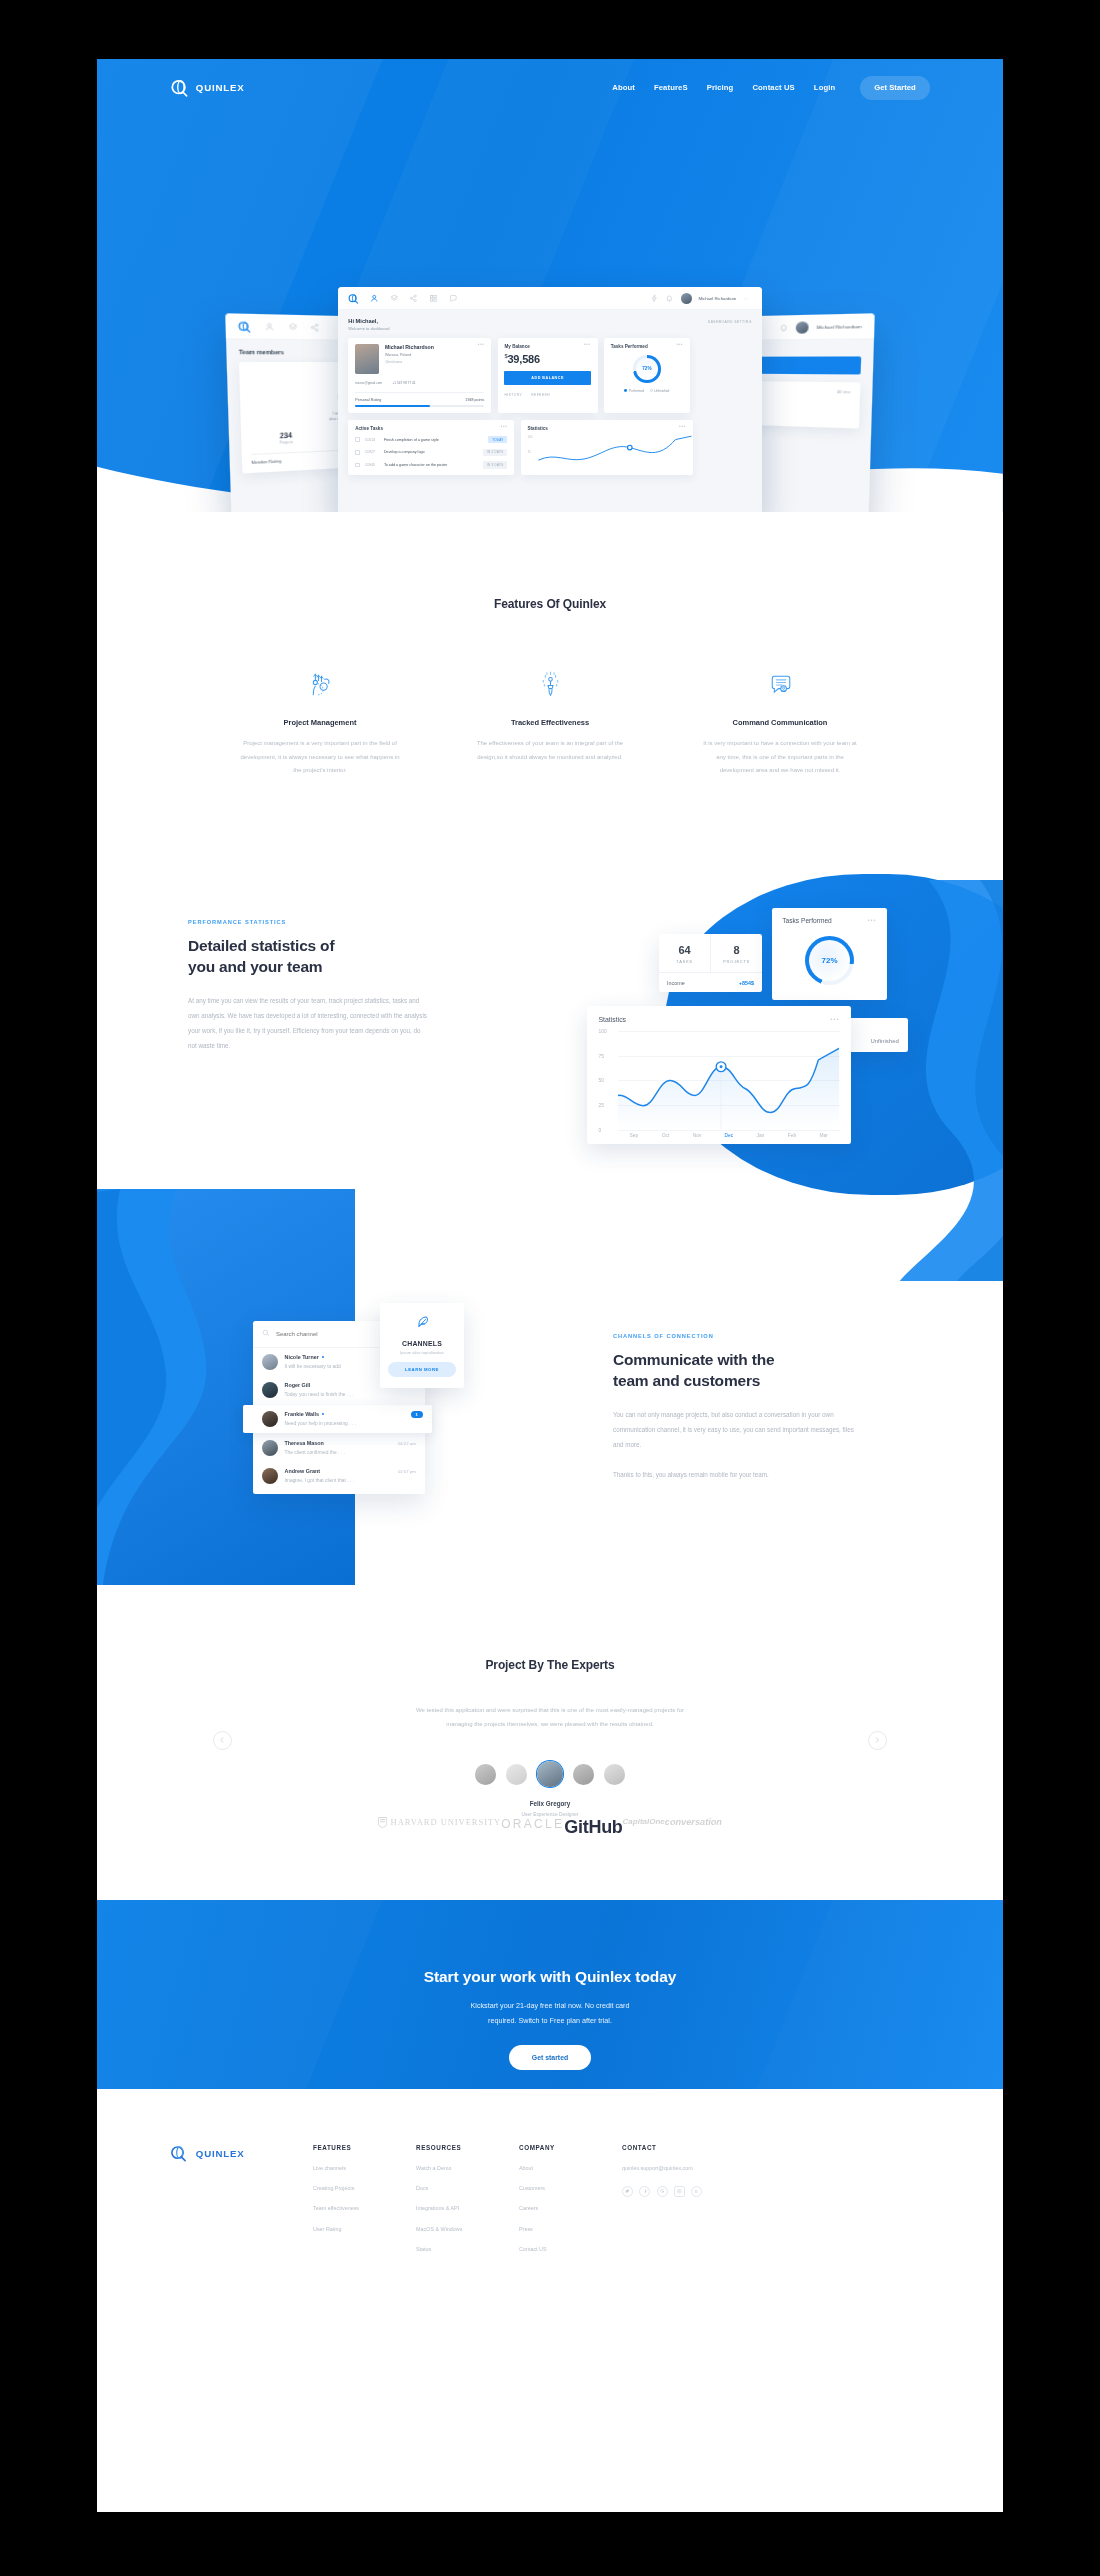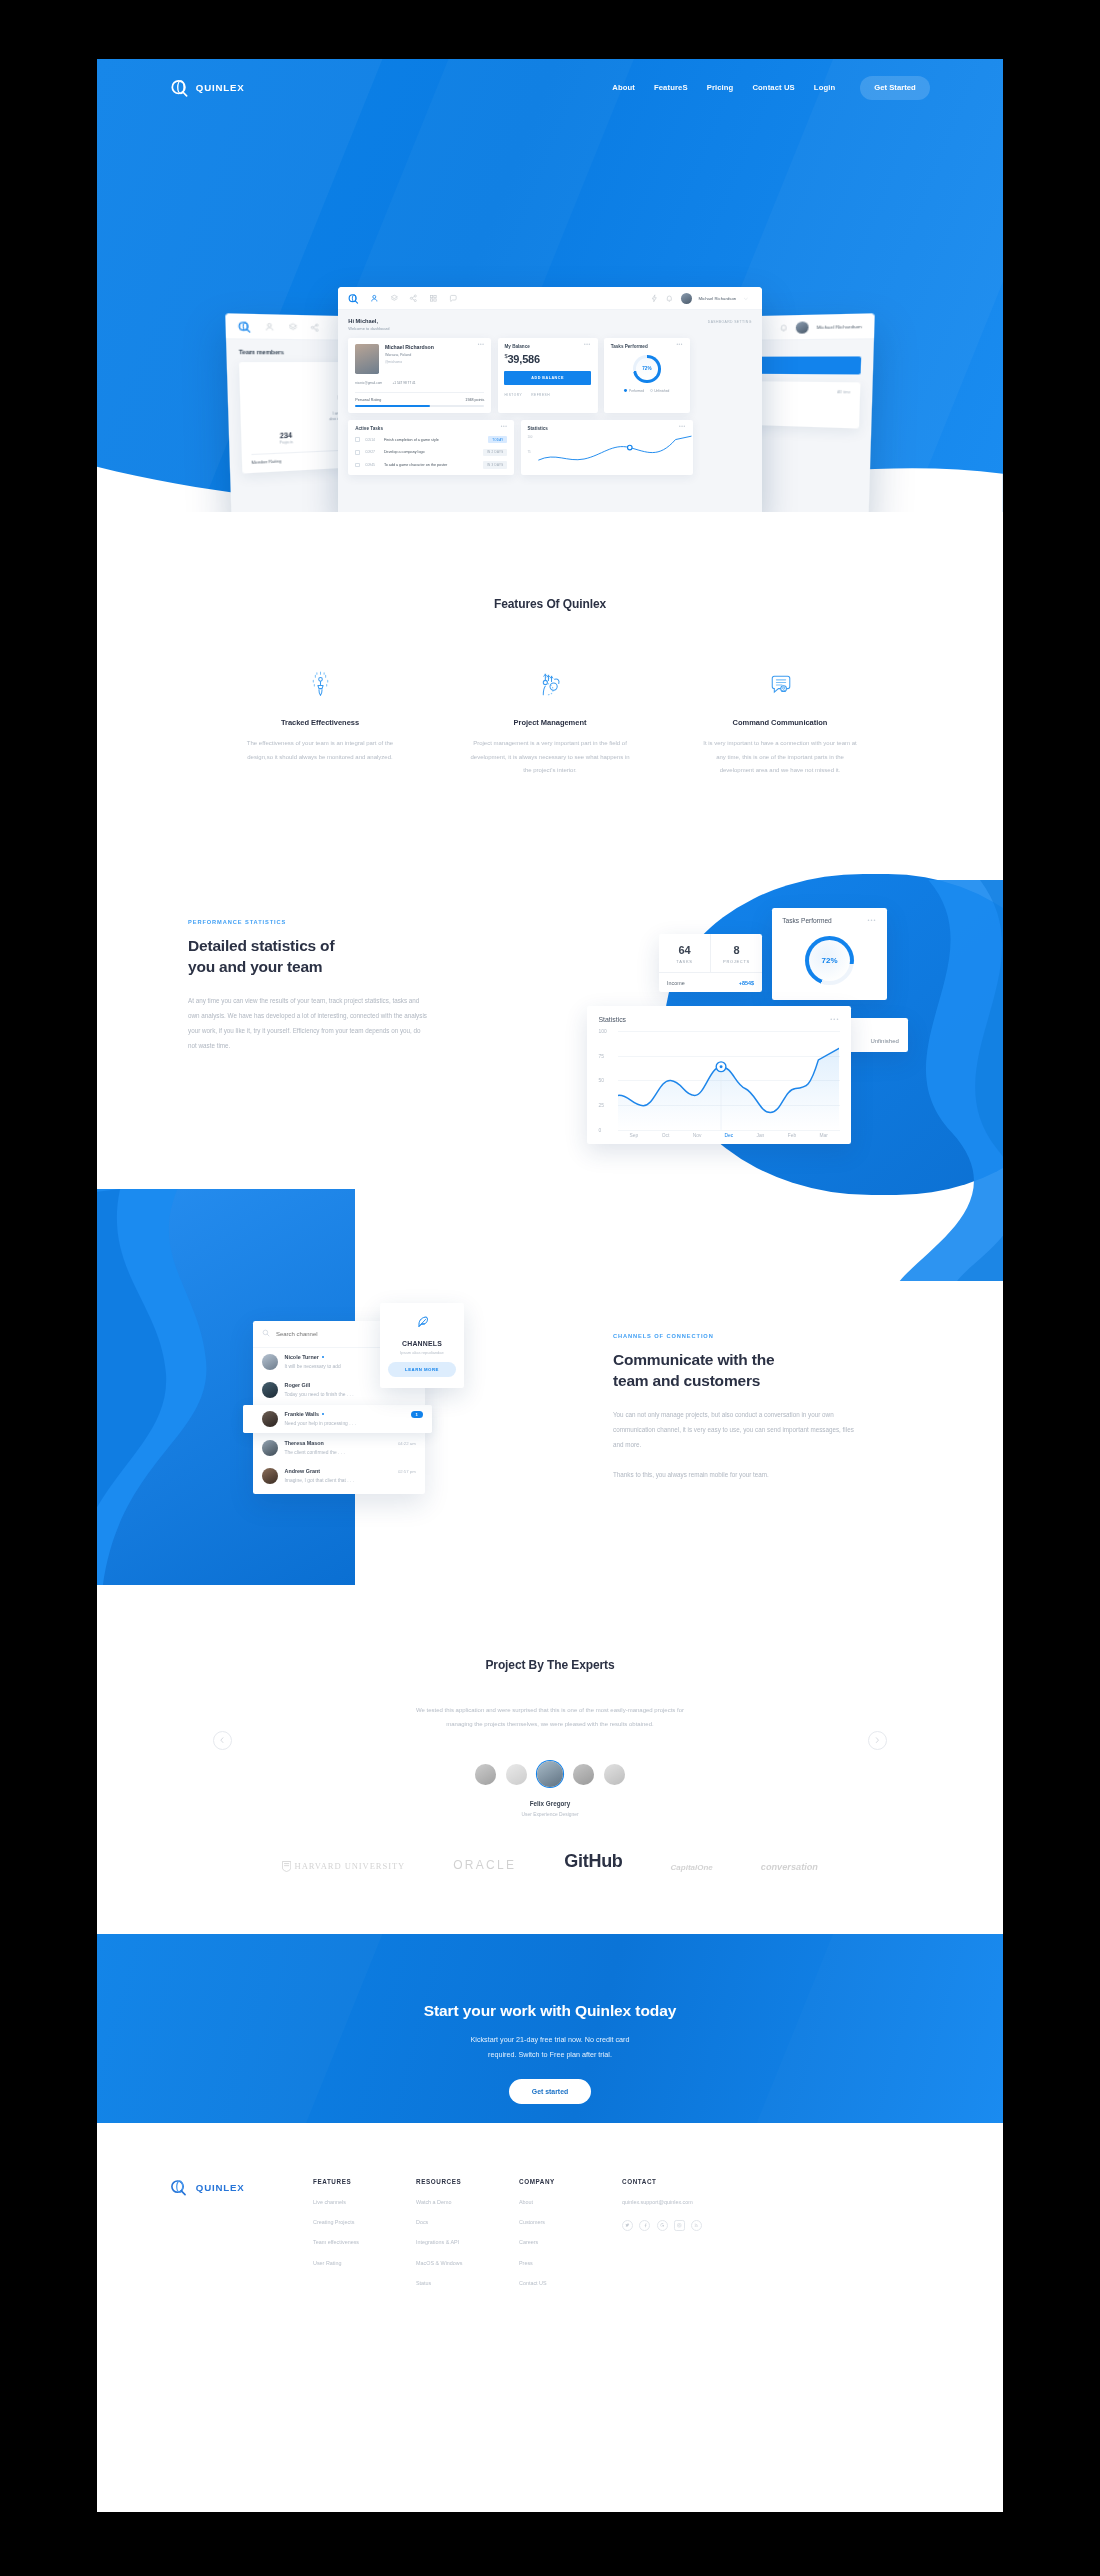--- a/index.html
+++ b/index.html
@@ -217,21 +217,21 @@
   .testi { margin-top:73px; text-align:center; position:relative; }
   .quote { font-size:6px; color:#b5bcc6; line-height:2.4; margin-top:31px; }
   .arrow { position:absolute; top:73px; width:19px; height:19px; border:0.6px solid #e6e9ee;
     border-radius:50%; display:flex; align-items:center; justify-content:center; color:#c3c9d1; font-size:6.3px; }
   .arrow.l { left:116px; } .arrow.r { right:116px; }
   .avatars { display:flex; justify-content:center; align-items:center; gap:10.3px; margin-top:30px; }
   .t-av { width:20.6px;height:20.6px;border-radius:50%; filter:grayscale(1); opacity:.55; }
   .t-av.cur { width:26px;height:26px; filter:none; opacity:1; box-shadow:0 0 0 1.1px #1283ec; }
   .t-n { font-size:6.3px; color:#3b4452; font-weight:600; margin-top:12.6px; }
   .t-r { font-size:4.9px; color:#b5bcc6; margin-top:4.6px; }
-  .logos { display:flex; justify-content:center; align-items:flex-end; gap:48px; margin-top:34px; }
+  .logos { display:flex; justify-content:center; align-items:flex-start; }
   .lg { opacity:.22; filter:grayscale(1); display:flex; align-items:center; }
   .lg.gh { opacity:1; filter:none; }
 
   
   .cta { margin-top:62px; height:189px; position:relative; overflow:hidden;
     background:linear-gradient(105deg,#0d82e8,#0b74d7 55%,#1689f0); text-align:center; }
   .cta-t { color:#fff; font-size:15.5px; font-weight:700; padding-top:68px; letter-spacing:-0.1px; }
   .cta-s { color:#e4f1ff; font-size:7.2px; line-height:2.1; margin-top:12.6px; }
   .cta-b { display:inline-block; background:#fff; color:#1a71c6; font-size:6.9px; font-weight:600;
     padding:8.6px 23px; border-radius:13.8px; margin-top:17px; border:none; cursor:pointer; }
@@ -506,45 +506,45 @@
     </svg>
   </section>
 
   <section class="features">
     <h2 class="sec-title">Features Of Quinlex</h2>
     <div class="feat-grid">
 
       <div class="feat">
         <div class="feat-ico">
           <svg viewBox="0 0 64 64" width="33" height="33">
-            <circle cx="32" cy="22" r="3.5" fill="none" stroke="#3b9bf0" stroke-width="2"></circle>
-            <path d="M32 26v6" stroke="#3b9bf0" stroke-width="2" stroke-linecap="round"></path>
-            <path d="M27 34h10l-2 6h-6z" fill="none" stroke="#3b9bf0" stroke-width="2" stroke-linejoin="round"></path>
-            <path d="M29 42c0 6 1 9 3 11M35 42c0 6-1 8-3 11" stroke="#3b9bf0" stroke-width="2" fill="none" stroke-linecap="round"></path>
-            <path d="M22 14v4M42 14v4M18 24v3M46 24v3M25 9v3M39 9v3M32 8v4M20 32v3M44 32v3" stroke="#7cc0f7" stroke-width="2" stroke-linecap="round"></path>
-          </svg>
-        </div>
-        <div class="feat-h">Tracked Effectiveness</div>
-        <p class="feat-p">The effectiveness of your team is an integral part of the design,so it should always be monitored and analyzed.</p>
-      </div>
-
-      <div class="feat">
-        <div class="feat-ico">
-          <svg viewBox="0 0 64 64" width="33" height="33">
             <path d="M18 52c0-9 1-13 4-17" stroke="#3b9bf0" stroke-width="2" fill="none" stroke-linecap="round"></path>
             <circle cx="22" cy="28" r="4" fill="none" stroke="#3b9bf0" stroke-width="2"></circle>
             <path d="M26 30c7 2 11 6 11 12s-4 10-10 10" fill="none" stroke="#7cc0f7" stroke-width="2" stroke-dasharray="3 3"></path>
             <circle cx="38" cy="36" r="7" fill="none" stroke="#3b9bf0" stroke-width="2"></circle>
             <path d="M22 24V12M28 24V14M34 26V16" stroke="#3b9bf0" stroke-width="2" stroke-linecap="round"></path>
             <path d="M22 12l-3 4M22 12l3 4M28 14l-2.5 3.5M28 14l2.5 3.5M34 16l-2.5 3.5M34 16l2.5 3.5" stroke="#3b9bf0" stroke-width="1.8" fill="none" stroke-linecap="round"></path>
             <path d="M40 22c6-2 10 2 8 8" fill="none" stroke="#3b9bf0" stroke-width="2" stroke-linecap="round"></path>
           </svg>
         </div>
         <div class="feat-h">Project Management</div>
         <p class="feat-p">Project management is a very important part in the field of development, it is always necessary to see what happens in the project's interior.</p>
+      </div>
+
+      <div class="feat">
+        <div class="feat-ico">
+          <svg viewBox="0 0 64 64" width="33" height="33">
+            <circle cx="32" cy="22" r="3.5" fill="none" stroke="#3b9bf0" stroke-width="2"></circle>
+            <path d="M32 26v6" stroke="#3b9bf0" stroke-width="2" stroke-linecap="round"></path>
+            <path d="M27 34h10l-2 6h-6z" fill="none" stroke="#3b9bf0" stroke-width="2" stroke-linejoin="round"></path>
+            <path d="M29 42c0 6 1 9 3 11M35 42c0 6-1 8-3 11" stroke="#3b9bf0" stroke-width="2" fill="none" stroke-linecap="round"></path>
+            <path d="M22 14v4M42 14v4M18 24v3M46 24v3M25 9v3M39 9v3M32 8v4M20 32v3M44 32v3" stroke="#7cc0f7" stroke-width="2" stroke-linecap="round"></path>
+          </svg>
+        </div>
+        <div class="feat-h">Tracked Effectiveness</div>
+        <p class="feat-p">The effectiveness of your team is an integral part of the design,so it should always be monitored and analyzed.</p>
       </div>
 
       <div class="feat">
         <div class="feat-ico">
           <svg viewBox="0 0 64 64" width="33" height="33">
             <path d="M20 16h26a4 4 0 014 4v16a4 4 0 01-4 4H28l-8 7v-7a4 4 0 01-4-4V20a4 4 0 014-4z" fill="none" stroke="#3b9bf0" stroke-width="2"></path>
             <path d="M24 23h18M24 28h18M24 33h11" stroke="#7cc0f7" stroke-width="2" stroke-linecap="round"></path>
             <circle cx="38" cy="40" r="5.5" fill="#fff" stroke="#3b9bf0" stroke-width="2"></circle>
             <circle cx="38" cy="39" r="2" fill="none" stroke="#3b9bf0" stroke-width="1.5"></circle>
             <path d="M34.5 46c0-2 1.5-3 3.5-3s3.5 1 3.5 3" fill="none" stroke="#3b9bf0" stroke-width="1.5"></path>

